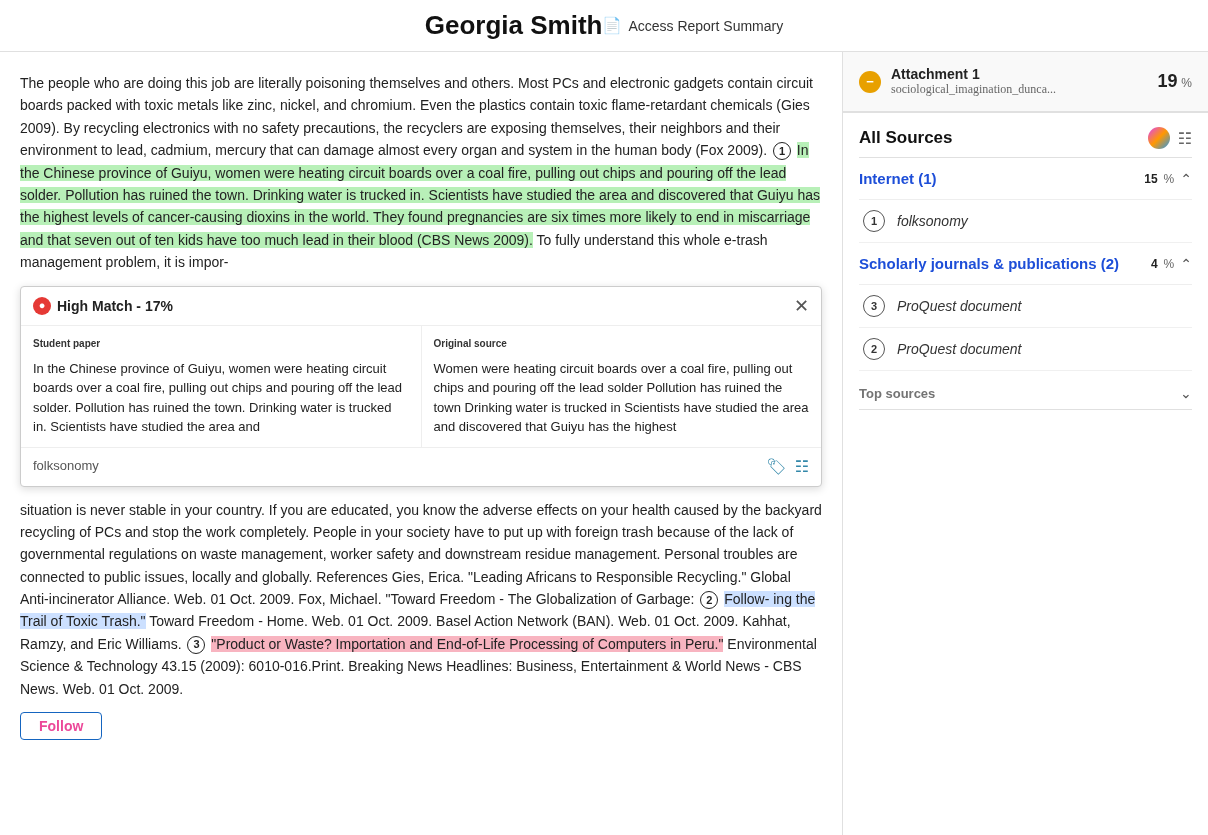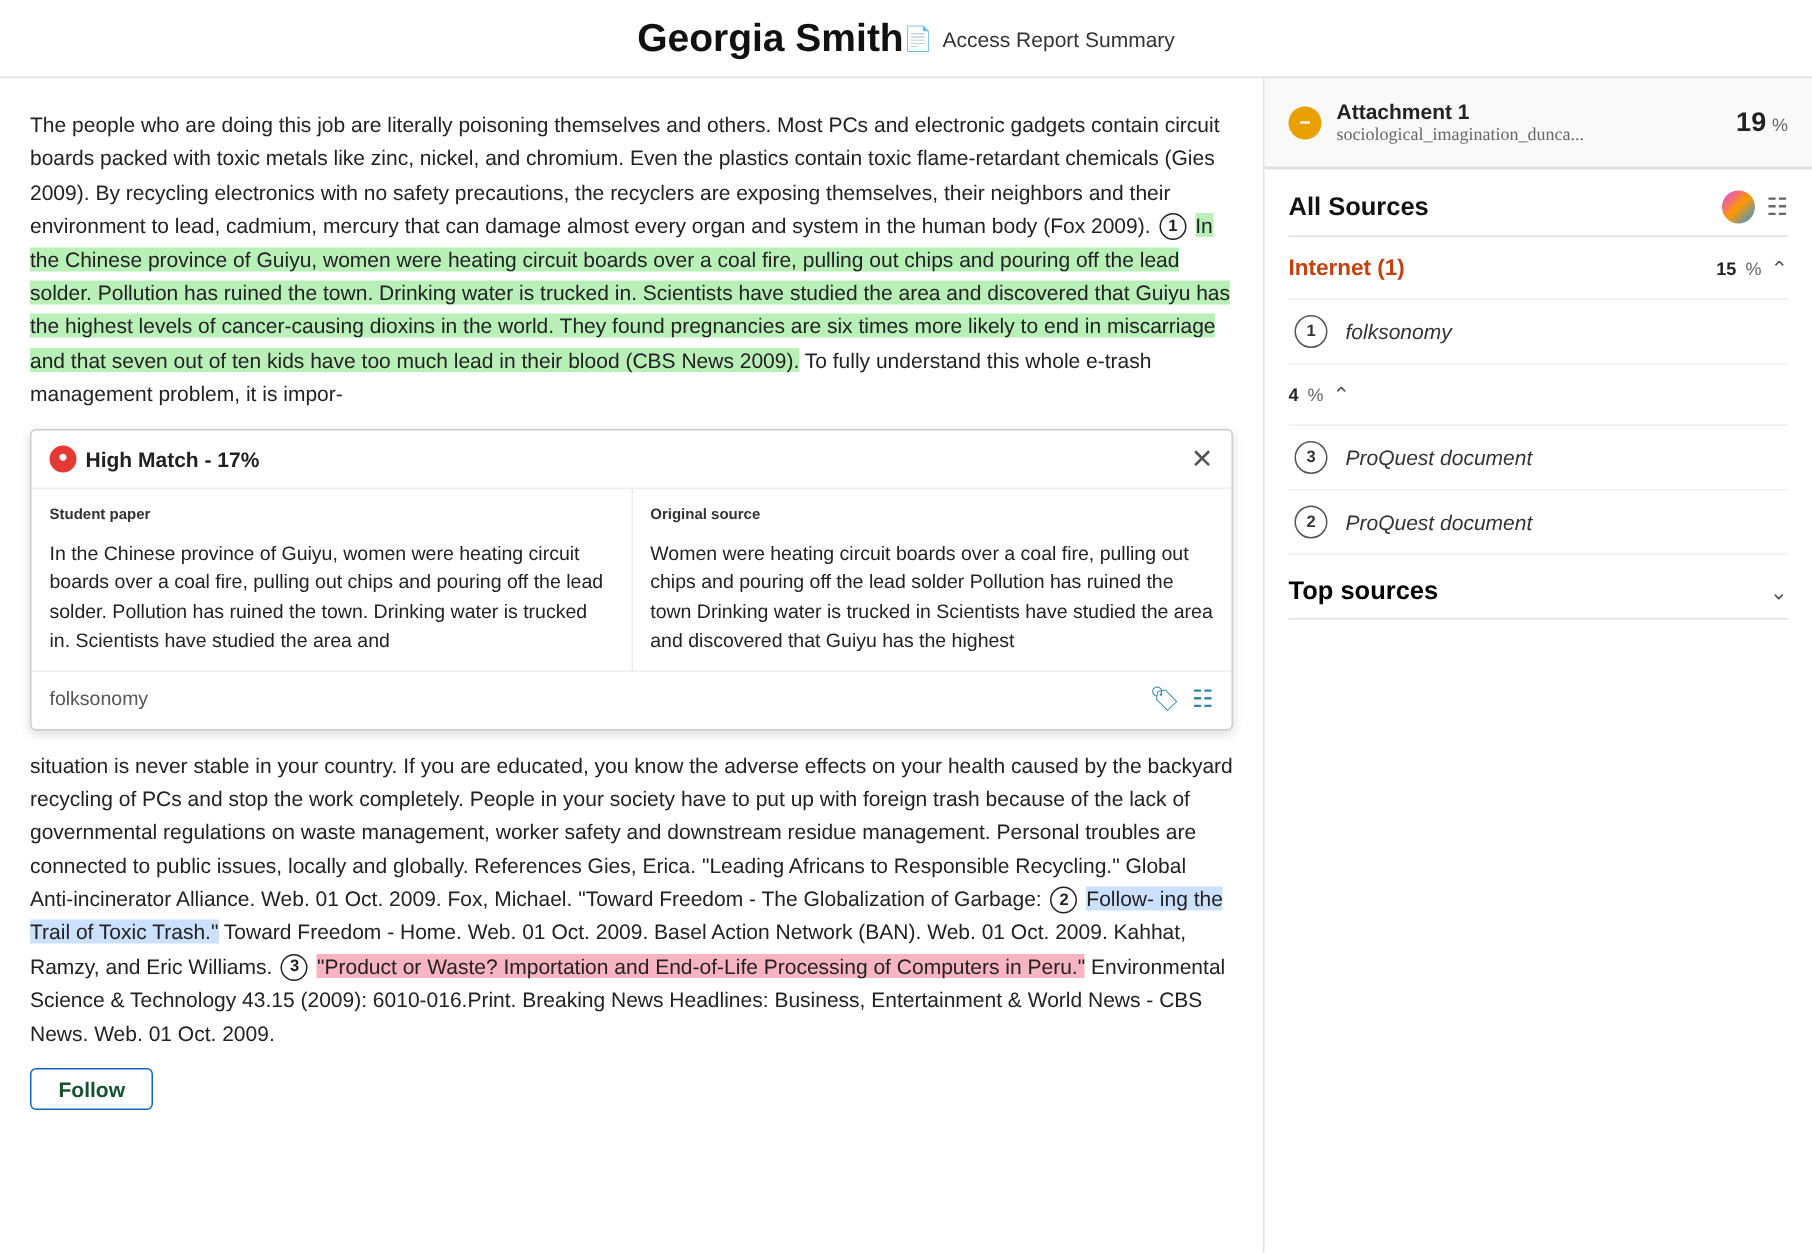--- a/index.html
+++ b/index.html
@@ -257,21 +257,21 @@
     .source-row {
       display: flex;
       align-items: center;
       justify-content: space-between;
       padding: 12px 0;
       border-bottom: 1px solid #eee;
     }
     .source-row-title {
       font-size: 15px;
       font-weight: bold;
-      color: #c2410c;
+      color: #1d4ed8;
     }
     .source-row-right {
       display: flex;
       align-items: center;
       gap: 6px;
     }
     .source-pct {
       font-size: 12px;
       font-weight: bold;
     }
@@ -315,34 +315,34 @@
       padding: 0 16px;
     }
     .top-sources-header {
       display: flex;
       align-items: center;
       justify-content: space-between;
       padding: 14px 0 8px 0;
       border-bottom: 1px solid #e0e0e0;
     }
     .top-sources-title {
-      font-size: 17px;
-      font-weight: bold;
-      color: #000000;
+      font-size: 13px;
+      font-weight: bold;
+      color: #737373;
     }
 
     
     .follow-btn {
       display: inline-flex;
       align-items: center;
       justify-content: center;
       padding: 5px 18px;
       border: 1.5px solid #1565c0;
       border-radius: 4px;
-      color: #14532d;
+      color: #ec4899;
       font-size: 14px;
       font-weight: bold;
       cursor: pointer;
       background: #fff;
     }
   </style>
 </head>
 <body>
 
 <div class="header">
@@ -439,20 +439,21 @@
         </div>
       </div>
       <div>
         <div class="source-item">
           <div class="source-num-circle">1</div>
           <span class="source-label">folksonomy</span>
         </div>
       </div>
 
       <div class="source-row">
+        <span class="source-row-title">Scholarly journals &amp; publications (2)</span>
         <div class="source-row-right">
           <span class="source-pct">4</span>
           <span class="source-pct-sym">%</span>
           <span class="chevron-up">⌃</span>
         </div>
       </div>
       <div>
         <div class="source-item">
           <div class="source-num-circle">3</div>
           <span class="source-label">ProQuest document</span>

